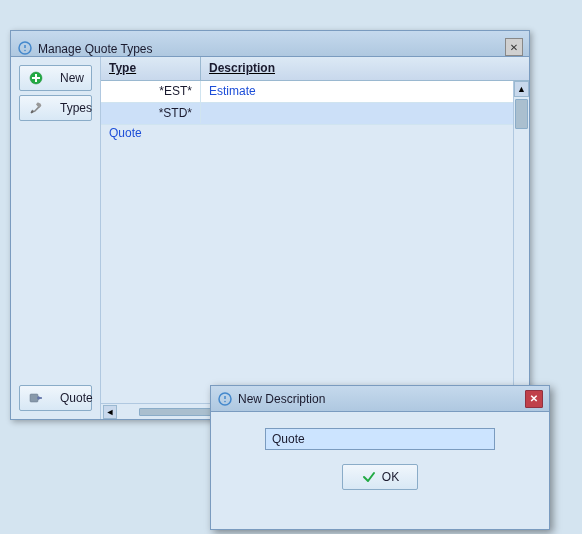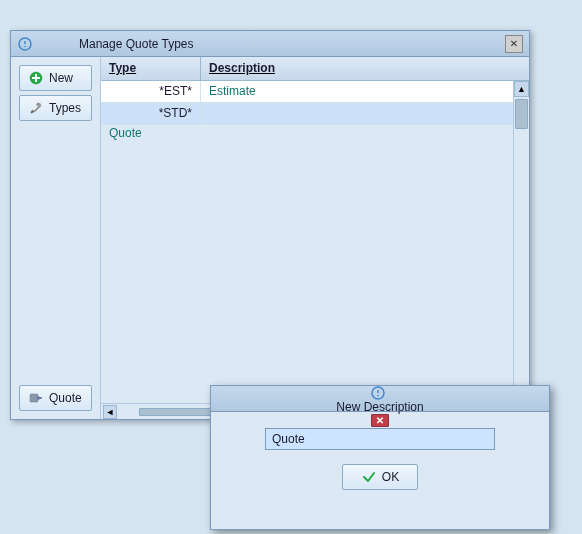--- a/index.html
+++ b/index.html
@@ -22,24 +22,23 @@
       height: 390px;
       background: #dce9f5;
       border: 1px solid #7a9bbf;
       box-shadow: 2px 2px 6px rgba(0,0,0,0.3);
     }
 
     .title-bar {
       background: linear-gradient(to bottom, #c5d9ed, #afc8e0);
       height: 26px;
       display: flex;
-      align-items: center;
+      align-items: flex-end;
       padding: 0 6px;
       border-bottom: 1px solid #7a9bbf;
-      gap: 41px;
     }
 
     .title-bar-icon {
       width: 16px;
       height: 16px;
       margin-right: 5px;
       display: flex;
       align-items: center;
       justify-content: center;
     }
@@ -81,21 +80,21 @@
       padding: 8px;
       display: flex;
       flex-direction: column;
       gap: 4px;
       border-right: 1px solid #b0c8e0;
     }
 
     .action-btn {
       display: flex;
       align-items: center;
-      gap: 5px;
+      gap: 16px;
       padding: 4px 8px;
       background: linear-gradient(to bottom, #f0f6fc, #d8e8f5);
       border: 1px solid #8aacc8;
       cursor: pointer;
       width: 100%;
       font-size: 12px;
       color: #1a1a2e;
       border-radius: 2px;
     }
 
@@ -161,21 +160,21 @@
       padding: 3px 8px;
       border-right: 1px solid #d0e4f0;
       color: #1a1a2e;
       font-size: 12px;
       text-align: right;
     }
 
     .cell-desc {
       flex: 1;
       padding: 3px 8px;
-      color: #0f766e;
+      color: #1d4ed8;
       font-size: 12px;
     }
 
     
     .h-scroll {
       height: 16px;
       background: #dce9f5;
       border-top: 1px solid #b0c8e0;
       display: flex;
       align-items: center;
@@ -225,21 +224,20 @@
       box-shadow: 3px 3px 8px rgba(0,0,0,0.4);
     }
 
     .dialog-title-bar {
       background: linear-gradient(to bottom, #c5d9ed, #afc8e0);
       height: 26px;
       display: flex;
       align-items: center;
       padding: 0 6px;
       border-bottom: 1px solid #7a9bbf;
-      flex-direction: column;
     }
 
     .dialog-close-btn {
       width: 18px;
       height: 18px;
       background: #c0404a;
       border: 1px solid #903040;
       display: flex;
       align-items: center;
       justify-content: center;

